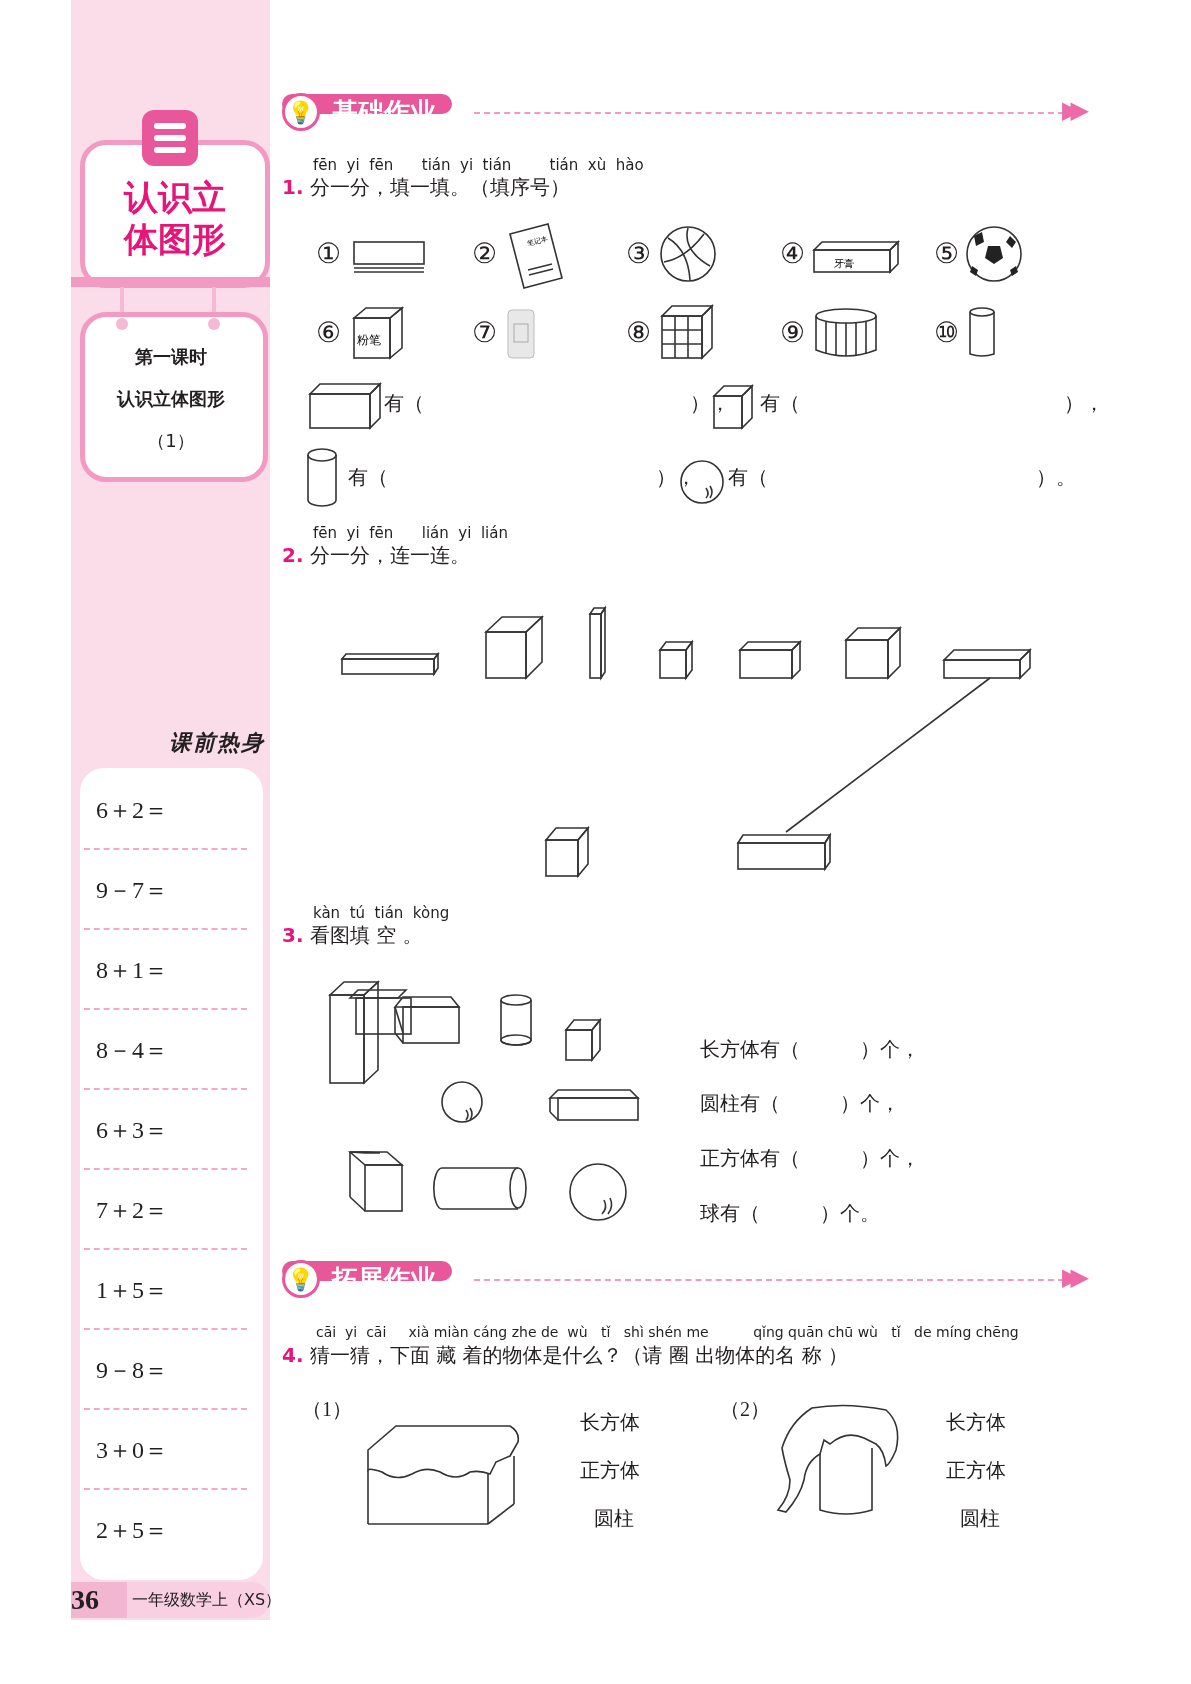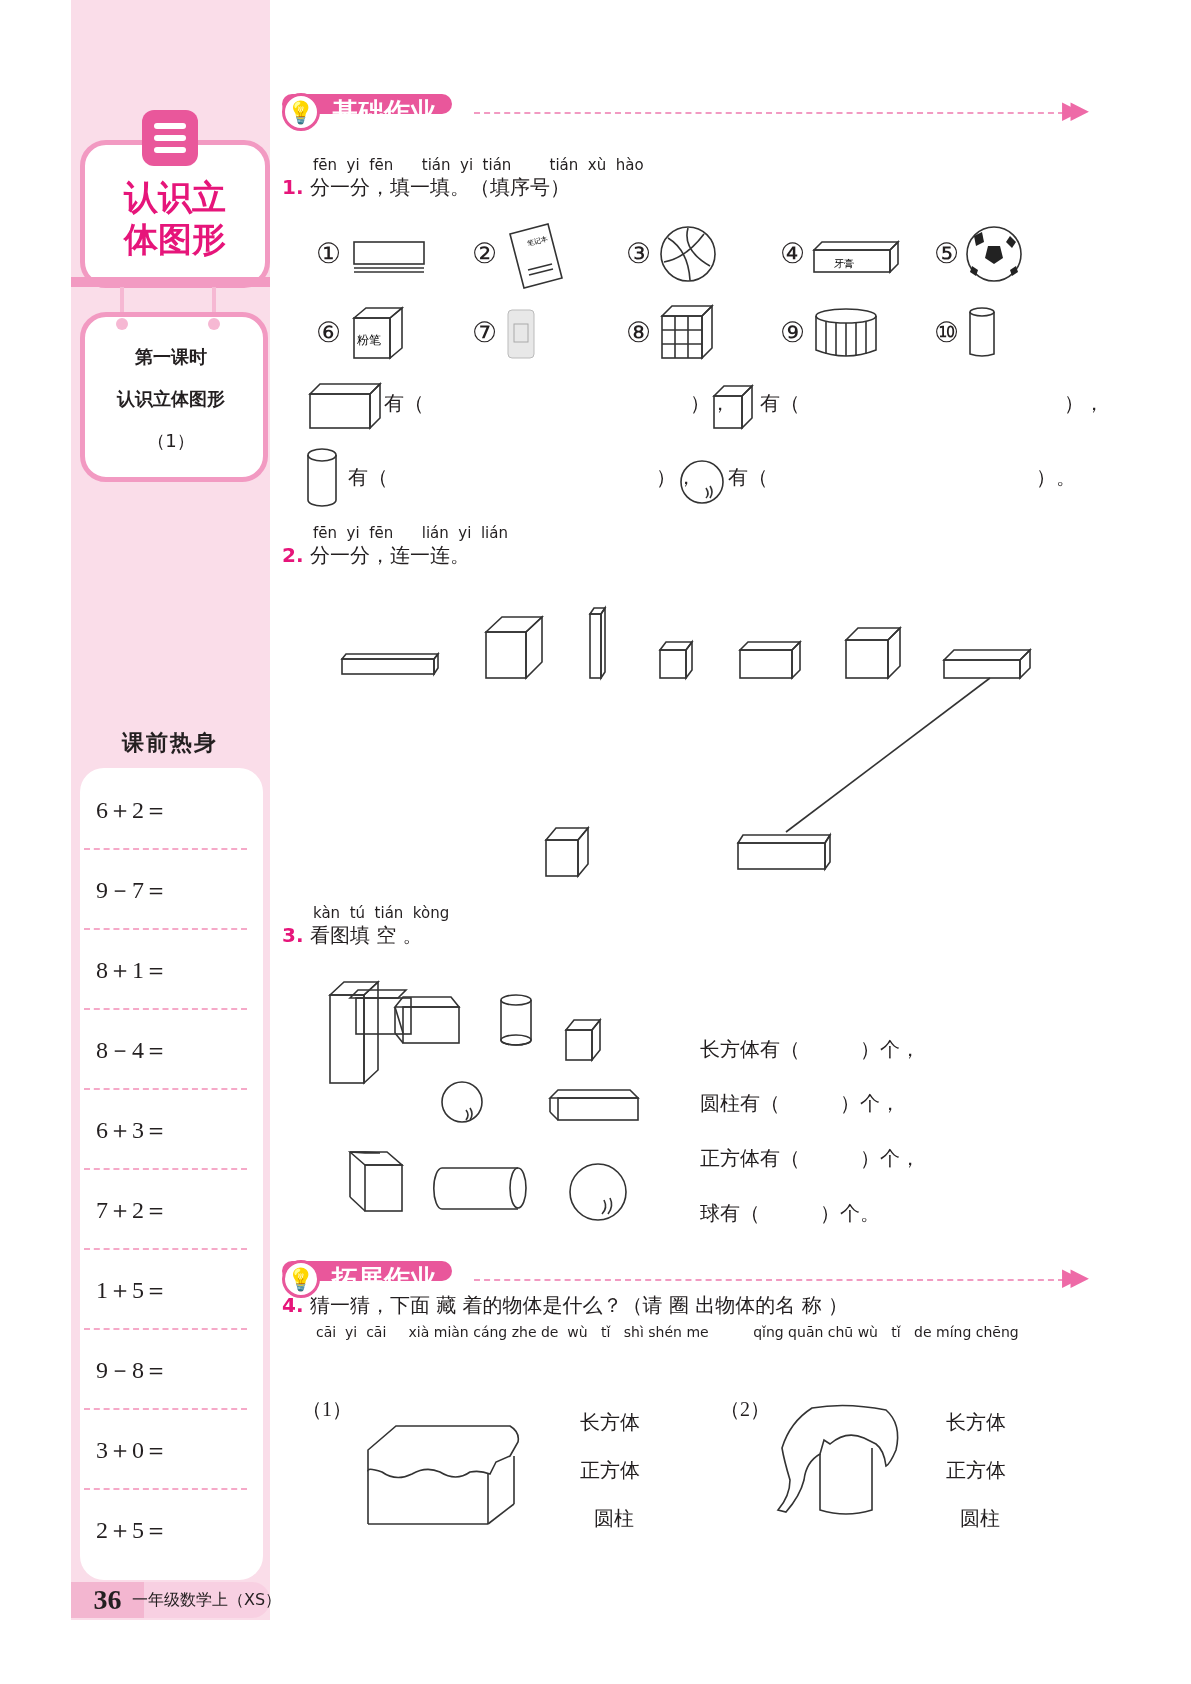--- a/index.html
+++ b/index.html
@@ -8,27 +8,27 @@
   .sidebar{left:71px;top:0;width:199px;height:1620px;background:#fadde9;}
   .unit-badge{left:142px;top:110px;width:56px;height:56px;background:#e9579b;border-radius:12px;}
   .unit-badge i{position:absolute;left:12px;width:32px;height:6px;background:#fff;border-radius:3px;}
   .unit-card{left:80px;top:140px;width:180px;height:138px;background:#fff;border:5px solid #f29ac2;border-radius:26px;}
   .unit-title{left:95px;top:176px;width:160px;text-align:center;color:#e6157a;font-size:34px;font-weight:bold;line-height:42px;}
   .hang-bar{left:71px;top:277px;width:199px;height:10px;background:#f29ac2;}
   .hang-rope{width:4px;height:36px;background:#f6b8d3;top:287px;}
   .hang-dot{width:12px;height:12px;border-radius:50%;background:#f6b8d3;top:318px;}
   .lesson-card{left:80px;top:312px;width:178px;height:160px;background:#fff;border:5px solid #f29ac2;border-radius:26px;}
   .lesson-text{left:82px;top:336px;width:178px;text-align:center;font-size:18px;font-weight:bold;line-height:42px;color:#231f20;}
-  .warm-title{left:75px;top:728px;width:190px;text-align:center;font-size:22px;font-weight:bold;letter-spacing:2px;}
+  .warm-title{left:75px;top:728px;width:190px;text-align:right;font-size:22px;font-weight:bold;letter-spacing:2px;font-style:italic;}
   .warm-box{left:80px;top:768px;width:183px;height:812px;background:#fff;border-radius:24px;}
   .warm-row{position:absolute;left:4px;width:163px;height:80px;border-bottom:2px dashed #f5a9c8;}
   .warm-row:last-child{border-bottom:none;}
   .warm-row span{position:absolute;left:12px;top:26px;font-family:"Liberation Serif","DejaVu Serif",serif;font-size:24px;}
   .footer-bar{left:71px;top:1582px;width:199px;height:36px;background:#f8d0e2;border-radius:0 18px 18px 0;}
-  .page-num{left:71px;top:1582px;width:73px;height:36px;background:#f3b6d0;font-family:"Liberation Serif",serif;font-size:28px;font-weight:bold;text-align:center;line-height:36px;}
+  .page-num{left:71px;top:1582px;width:56px;height:36px;background:#f3b6d0;font-family:"Liberation Serif",serif;font-size:28px;font-weight:bold;text-align:left;line-height:36px;}
   .footer-text{left:132px;top:1590px;font-size:16px;}
   .sec-pill{height:20px;background:#e9579b;border-radius:18px;color:#fff;font-weight:bold;font-size:26px;line-height:36px;padding-left:50px;padding-right:16px;}
   .sec-icon{width:38px;height:38px;border-radius:50%;background:#fff;border:3px solid #e9579b;display:flex;align-items:center;justify-content:center;color:#e9579b;font-size:22px;box-sizing:border-box;}
   .dash-line{height:0;border-top:2px dashed #f29ac2;}
   .arrow-end{color:#ee6aa7;font-size:24px;letter-spacing:-10px;}
   .pinyin{font-size:15px;color:#231f20;}
   .q-title{font-size:20px;}
   .q-num{color:#e6157a;font-weight:bold;}
   .serif{font-family:"Liberation Serif","DejaVu Serif",serif;}
   .item-num{font-family:"Liberation Serif",serif;font-size:28px;}
@@ -320,21 +320,21 @@
 <div class="abs q-title serif" style="left:700px;top:1090px">圆柱有（　　　）个，</div>
 <div class="abs q-title serif" style="left:700px;top:1145px">正方体有（　　　）个，</div>
 <div class="abs q-title serif" style="left:700px;top:1200px">球有（　　　）个。</div>
 
 <div class="abs sec-pill" style="left:282px;top:1261px"><span>拓展作业</span></div>
 <div class="abs sec-icon" style="left:282px;top:1260px">💡</div>
 <div class="abs dash-line" style="left:474px;top:1279px;width:590px"></div>
 <div class="abs arrow-end" style="left:1062px;top:1263px">▶▶</div>
 
 <div class="abs pinyin" style="left:316px;top:1324px;white-space:pre;font-size:14px">cāi  yi  cāi     xià miàn cáng zhe de  wù   tǐ   shì shén me          qǐng quān chū wù   tǐ   de míng chēng</div>
-<div class="abs q-title" style="left:282px;top:1292px;white-space:nowrap"><span class="q-num">4.</span> <span>猜一猜，下面 藏 着的物体是什么？（请 圈 出物体的名  称 ）</span></div>
+<div class="abs q-title" style="left:282px;top:1342px;white-space:nowrap"><span class="q-num">4.</span> <span>猜一猜，下面 藏 着的物体是什么？（请 圈 出物体的名  称 ）</span></div>
 
 <div class="abs q-title serif" style="left:302px;top:1396px">（1）</div>
 <svg class="abs" style="left:360px;top:1400px" width="180" height="110">
   <path class="s" d="M8,50 L36,26 L150,26 Q160,32 158,42 L150,56 L136,62 L130,74 Q120,70 110,72 Q96,82 80,72 Q66,66 52,74 Q36,82 22,72 Q10,68 8,70 Z"></path>
   <line class="s" x1="8" y1="70" x2="8" y2="124"></line>
   <line class="s" x1="8" y1="124" x2="128" y2="124"></line>
   <line class="s" x1="128" y1="74" x2="128" y2="124"></line>
   <line class="s" x1="128" y1="124" x2="154" y2="104"></line>
   <line class="s" x1="154" y1="56" x2="154" y2="104"></line>
 </svg>

